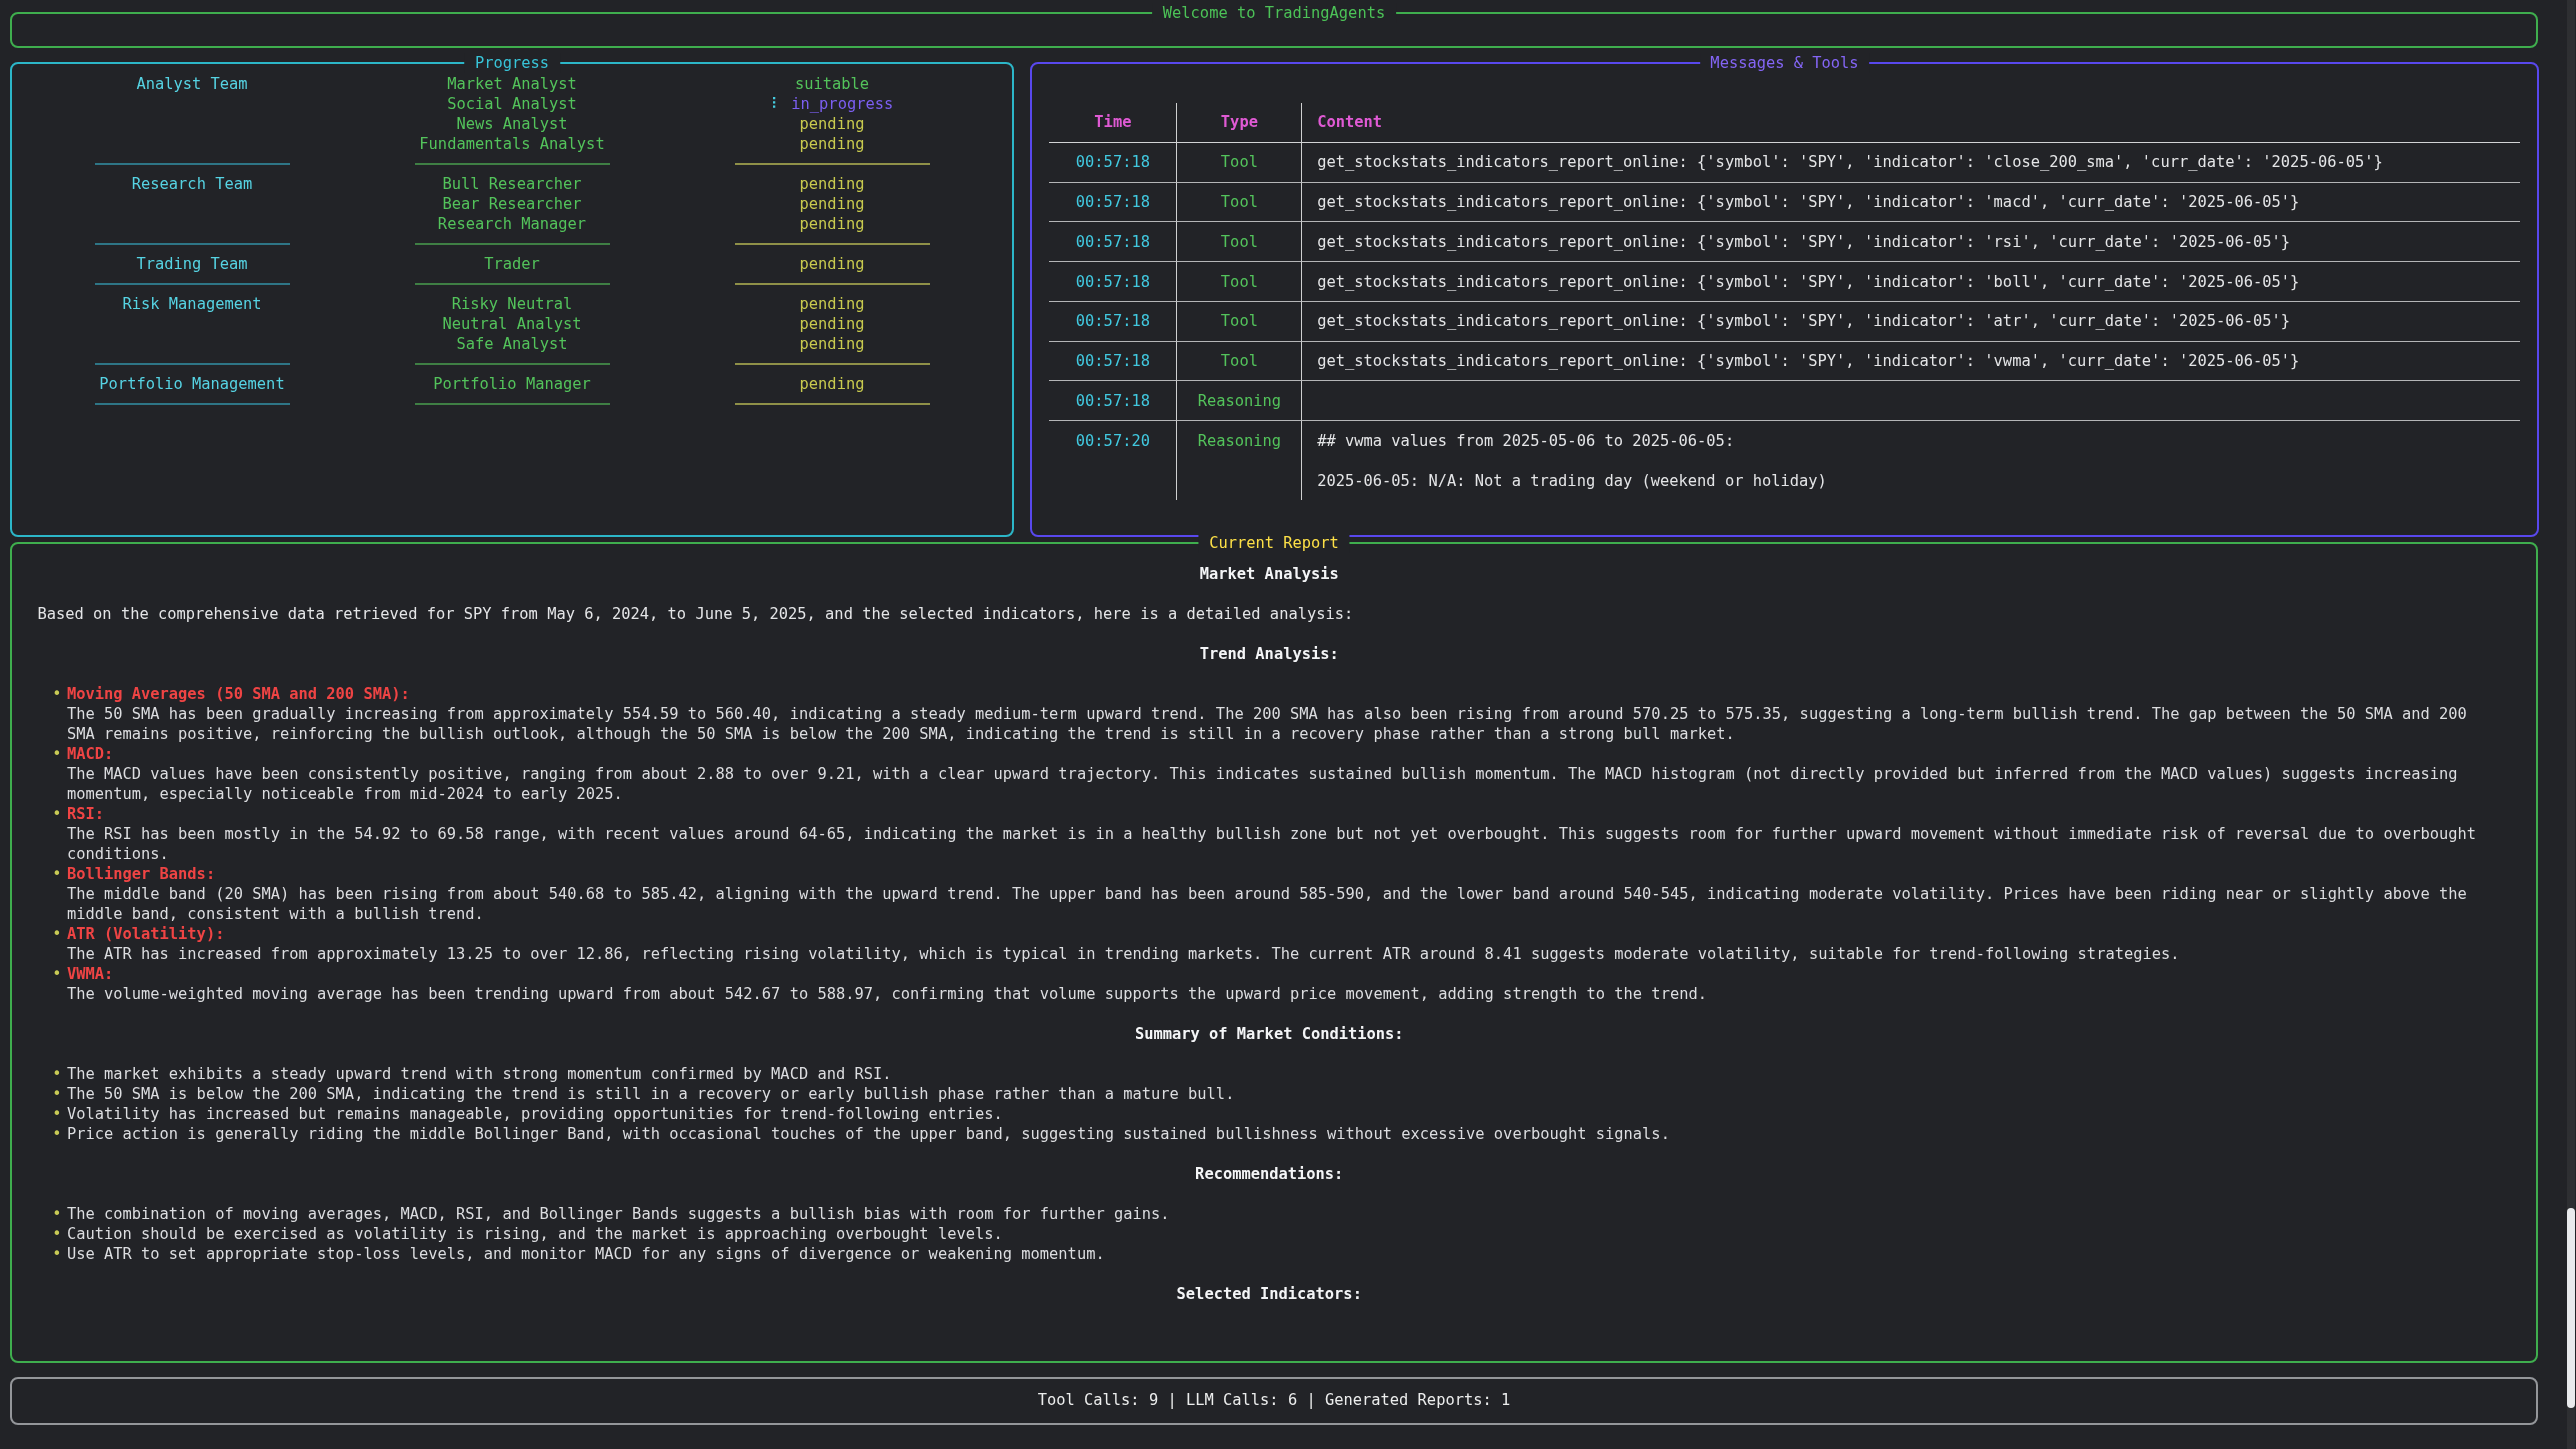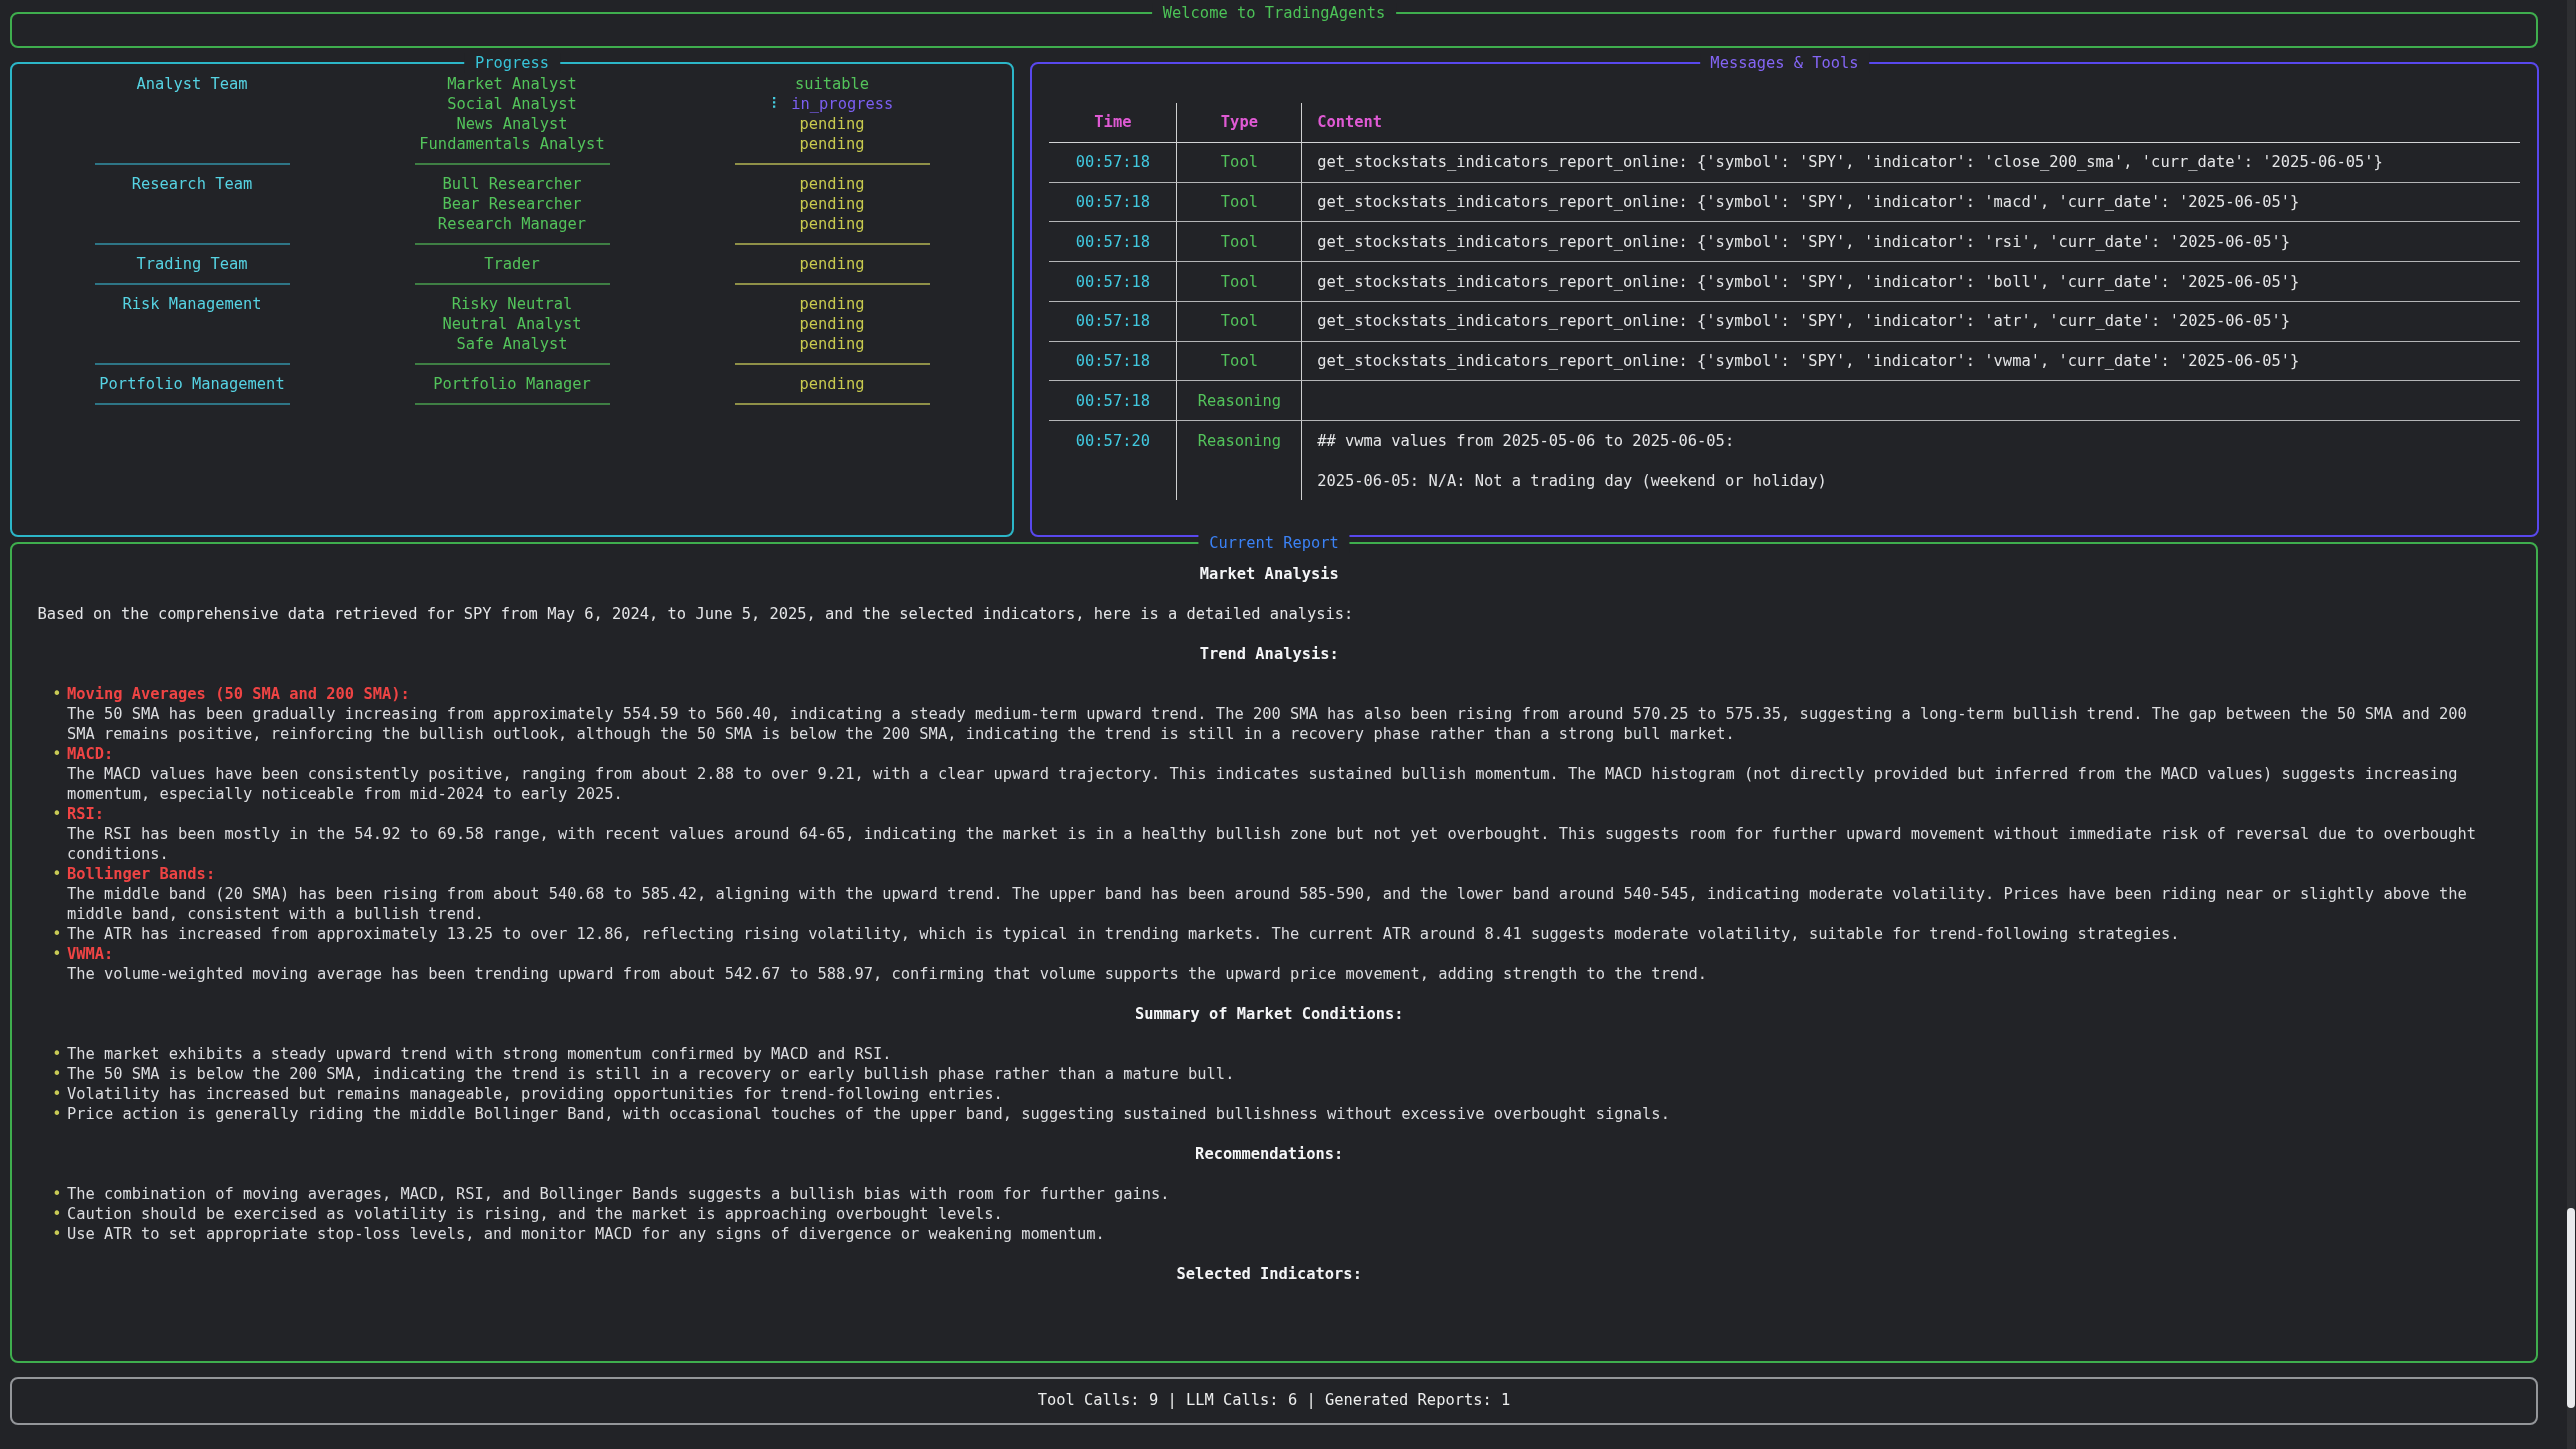--- a/index.html
+++ b/index.html
@@ -44,21 +44,21 @@
   .ms-brow .ms-cell{border-bottom:1.3px solid #b4b5b7;}
   .ms-brow.last .ms-cell{border-bottom:none;}
   .mc1{text-align:center;color:#41c9e0;}
   .mc2{text-align:center;color:#53c35b;}
   .mc3{padding-left:14.8px;color:#e4e5e7;white-space:pre-wrap;}
   .ms-hrow .mc1,.ms-hrow .mc3{color:#e05ad4;}
   .ms-hrow .mc2{color:#e05ad4;}
 
   
   #report{left:10px;top:542px;width:2528px;height:821px;border-color:#3fae4e;}
-  #report .ptitle{color:#3b82f6;}
+  #report .ptitle{color:#fde047;}
   #report-content{margin:20px 35px 0 25.5px;color:#dcdde0;}
   .rheading{text-align:center;font-weight:bold;color:#f4f5f7;margin:20px 0;}
   .rintro{color:#e4e5e7;}
   .rlist{padding-left:9.4px;}
   .rbullet{display:flex;}
   .bmark{flex:0 0 20px;text-align:center;color:#c9ca55;}
   .bcontent{flex:1 1 auto;min-width:0;}
   .blabel{font-weight:bold;color:#ef4444;}
   .btext{color:#dcdde0;}
 
@@ -282,20 +282,21 @@
         <div class="rbullet">
           <span class="bmark">•</span>
           <div class="bcontent">
             <div class="blabel">Bollinger Bands:</div>
             <div class="btext">The middle band (20 SMA) has been rising from about 540.68 to 585.42, aligning with the upward trend. The upper band has been around 585-590, and the lower band around 540-545, indicating moderate volatility. Prices have been riding near or slightly above the middle band, consistent with a bullish trend.</div>
           </div>
         </div>
         <div class="rbullet">
           <span class="bmark">•</span>
           <div class="bcontent">
+            <div class="blabel">ATR (Volatility):</div>
             <div class="btext">The ATR has increased from approximately 13.25 to over 12.86, reflecting rising volatility, which is typical in trending markets. The current ATR around 8.41 suggests moderate volatility, suitable for trend-following strategies.</div>
           </div>
         </div>
         <div class="rbullet">
           <span class="bmark">•</span>
           <div class="bcontent">
             <div class="blabel">VWMA:</div>
             <div class="btext">The volume-weighted moving average has been trending upward from about 542.67 to 588.97, confirming that volume supports the upward price movement, adding strength to the trend.</div>
           </div>
         </div>

